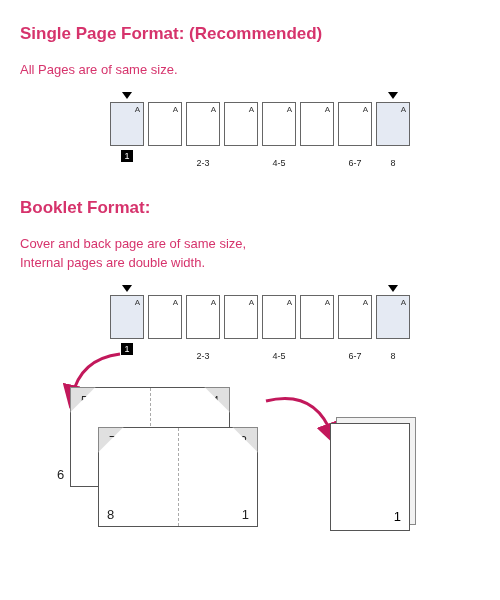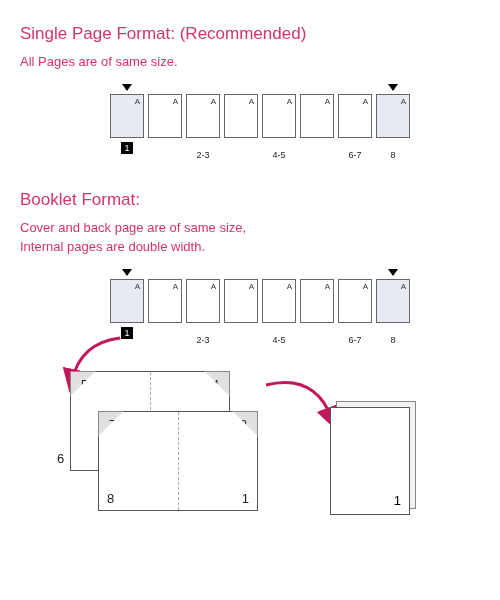--- a/index.html
+++ b/index.html
@@ -7,28 +7,29 @@
     width: 500px;
     height: 600px;
     background: #fff;
     font-family: Arial, Helvetica, sans-serif;
     padding: 24px 20px;
     position: relative;
   }
   .section-title {
     color: #d6336c;
     font-size: 17px;
-    font-weight: normal;
+    font-weight: bold;
     margin-bottom: 8px;
   }
   .section-desc {
     color: #d6336c;
     font-size: 13px;
     line-height: 1.5;
     margin-bottom: 22px;
+    margin-top: 16px;
   }
   .thumbstrip {
     display: flex;
     gap: 4px;
     align-items: flex-start;
     margin-left: 90px;
     margin-bottom: 30px;
   }
   .thumb-col {
     width: 34px;

